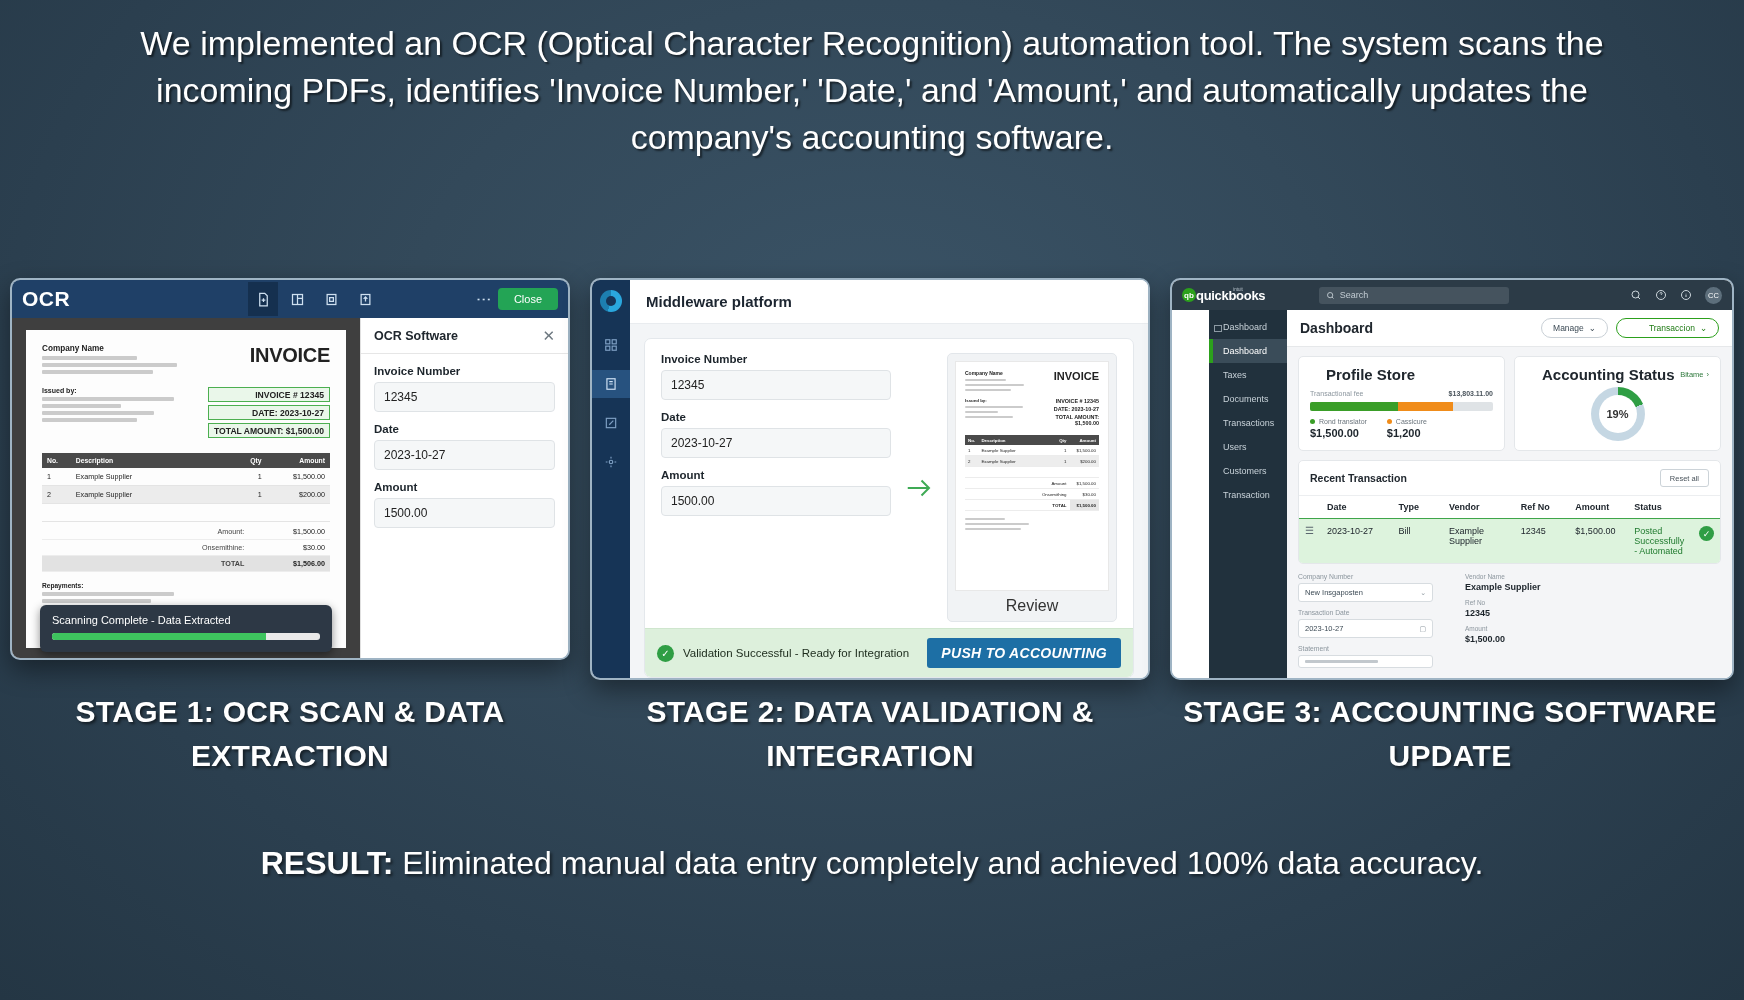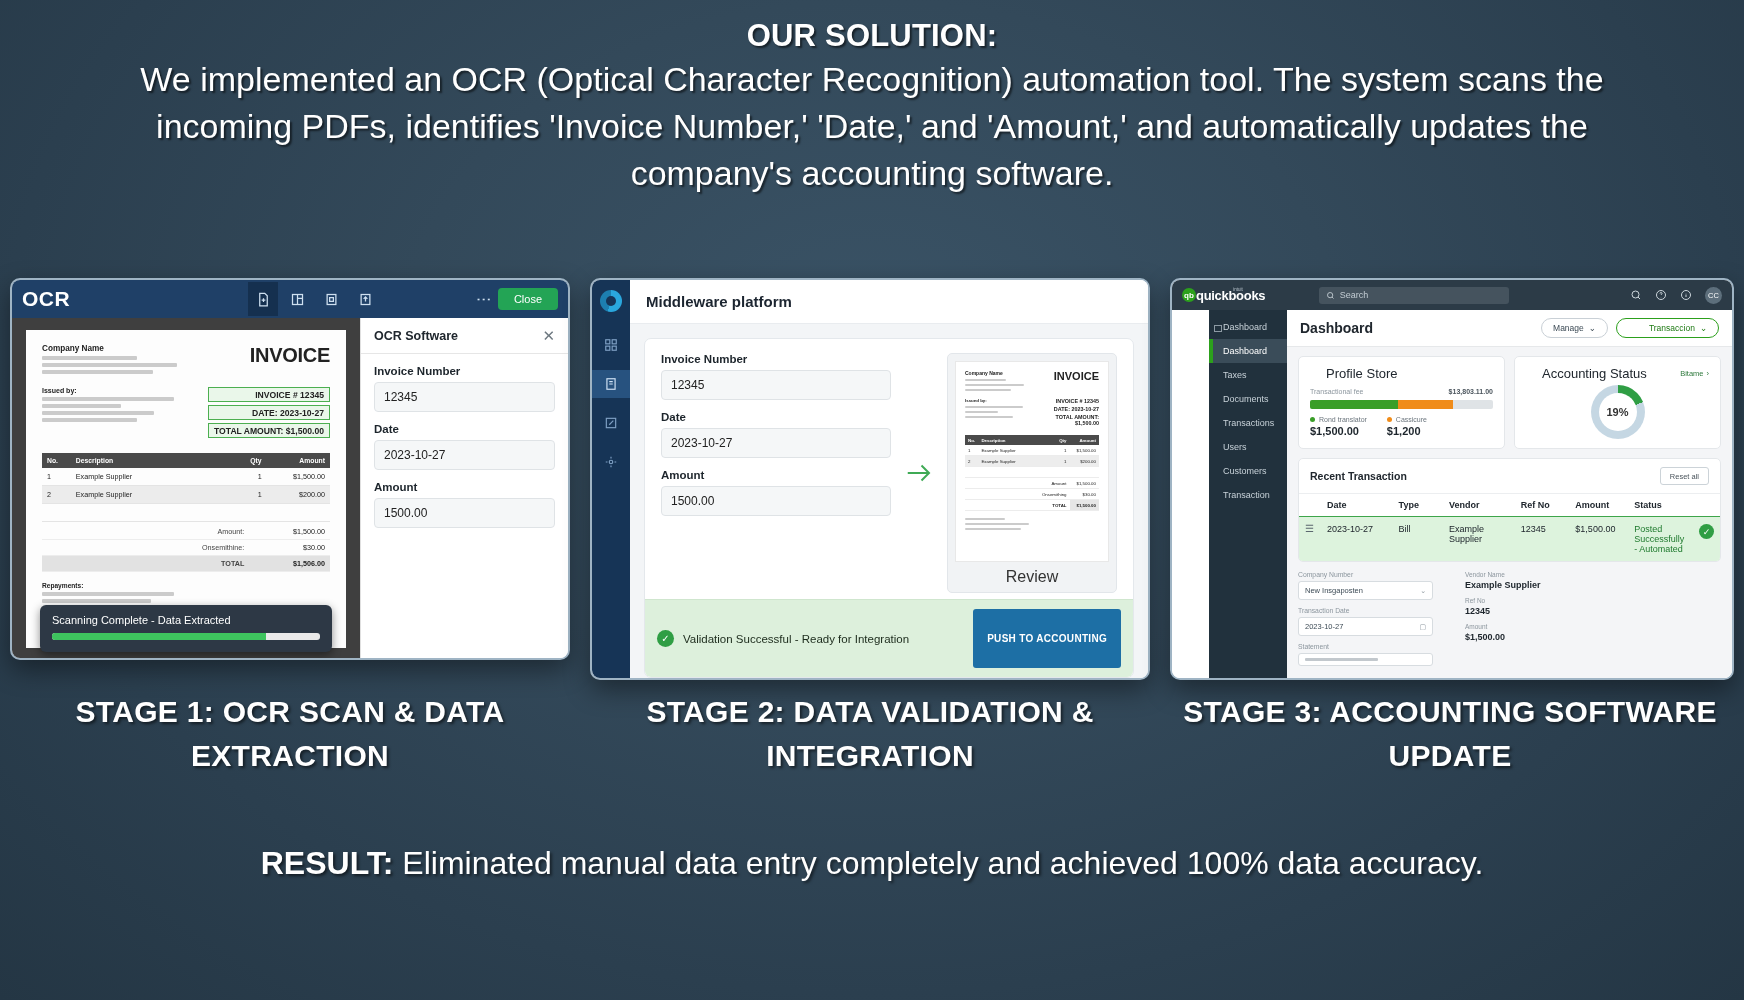--- a/index.html
+++ b/index.html
@@ -177,22 +177,22 @@
   .mw-valid {
     background: #ddf0dc; border-top: 1px solid #cfe6ce; display: flex; align-items: center;
     padding: 9px 12px; gap: 9px;
   }
   .check-circle {
     width: 17px; height: 17px; border-radius: 50%; background: #2f9e44; color: #fff;
     display: flex; align-items: center; justify-content: center; font-size: 10px; flex: none;
   }
   .valid-text { font-size: 11.5px; color: #1c2b1c; }
   .btn-push {
-    margin-left: auto; background: #1d6fa5; color: #fff; font-size: 10px; font-weight: bold;
-    padding: 24px 14px; border-radius: 3px; letter-spacing: .3px;
+    margin-left: auto; background: #1d6fa5; color: #fff; font-size: 14px; font-weight: bold;
+    padding: 7px 14px; border-radius: 3px; letter-spacing: .3px; font-style: italic;
   }
 
   
   .qb-wrap { display: flex; flex-direction: column; height: 100%; background: #fff; }
   .qb-topbar {
     height: 30px; background: #2c3b47; display: flex; align-items: center; padding: 0 10px; gap: 10px;
   }
   .qb-logo { display: flex; align-items: center; gap: 0; }
   .qb-dot {
     width: 14px; height: 14px; border-radius: 50%; background: #2ca01c; color: #fff;
@@ -232,21 +232,21 @@
   .qb-head-actions { margin-left: auto; display: flex; gap: 8px; justify-content: space-between; }
   .pill {
     border: 1px solid #c9d0d6; border-radius: 12px; font-size: 8.5px; color: #3c4a55;
     padding: 4px 11px; background: #fff; display: flex; align-items: center; gap: 5px;
   }
   .pill.green { border-color: #2ca01c; color: #1f7a14; padding-left: 32px; }
   .qb-cards { display: flex; gap: 9px; padding: 9px 11px 0 11px; }
   .qb-card {
     background: #fff; border: 1px solid #e4e7ea; border-radius: 5px; padding: 9px 11px; flex: 1;
   }
-  .card-title { font-size: 13px; font-weight: normal; color: #20272e; padding-left: 16px; }
+  .card-title { font-size: 15px; font-weight: bold; color: #20272e; padding-left: 16px; }
   .card-row { display: flex; align-items: center; justify-content: space-between; margin-top: 7px; }
   .card-sub { font-size: 7px; color: #8c969e; }
   .card-amt { font-size: 7px; color: #4a545c; font-weight: bold; }
   .stack {
     height: 9px; border-radius: 2px; overflow: hidden; display: flex; margin-top: 5px;
     background: #dfe3e6;
   }
   .stack i { display: block; height: 100%; }
   .legend { display: flex; gap: 20px; margin-top: 7px; }
   .lg-item { font-size: 7px; color: #6b757d; }
@@ -311,21 +311,20 @@
   .result {
     position: absolute; top: 845px; width: 1744px; text-align: center; font-size: 32px;
     text-shadow: 2px 2px 3px rgba(0,0,0,.55);
   }
   .result b { font-weight: bold; }
 </style>
 </head>
 <body>
 
 <div class="headline">
-  <div class="hl-title">OUR SOLUTION:</div>
   <div class="hl-body">We implemented an OCR (Optical Character Recognition) automation tool. The system scans the incoming PDFs, identifies 'Invoice Number,' 'Date,' and 'Amount,' and automatically updates the company's accounting software.</div>
 </div>
 
 <div class="panels">
 
   <div class="panel" id="panel1">
     <div class="ocr-topbar">
       <div class="ocr-logo">OCR</div>
       <div class="ocr-tools">
         <div class="ocr-tool active">

